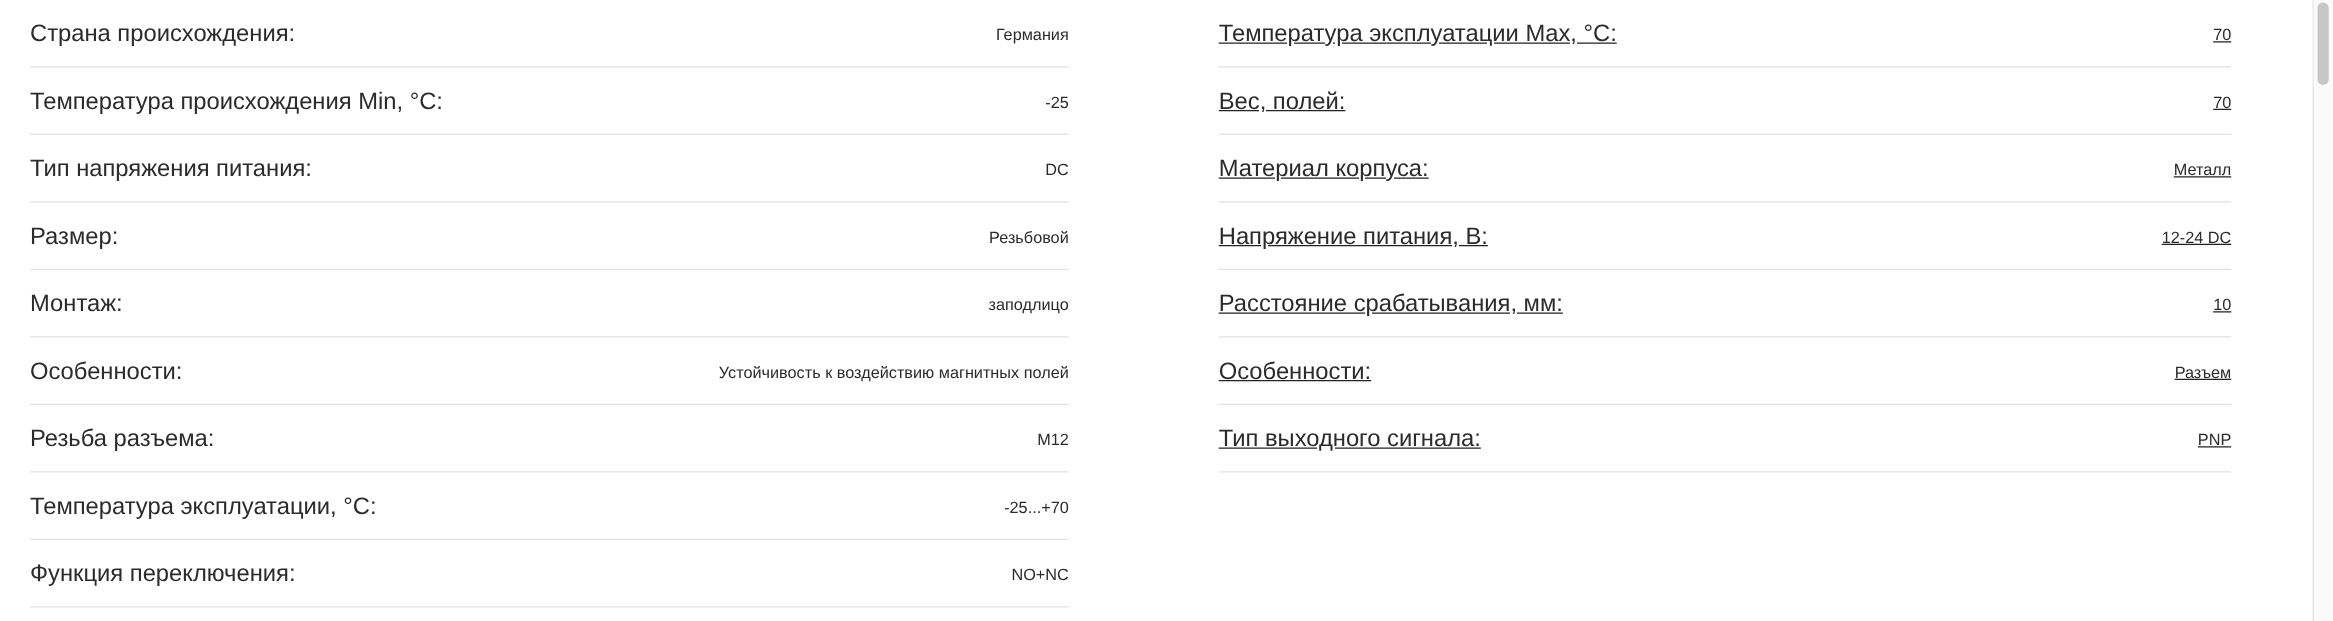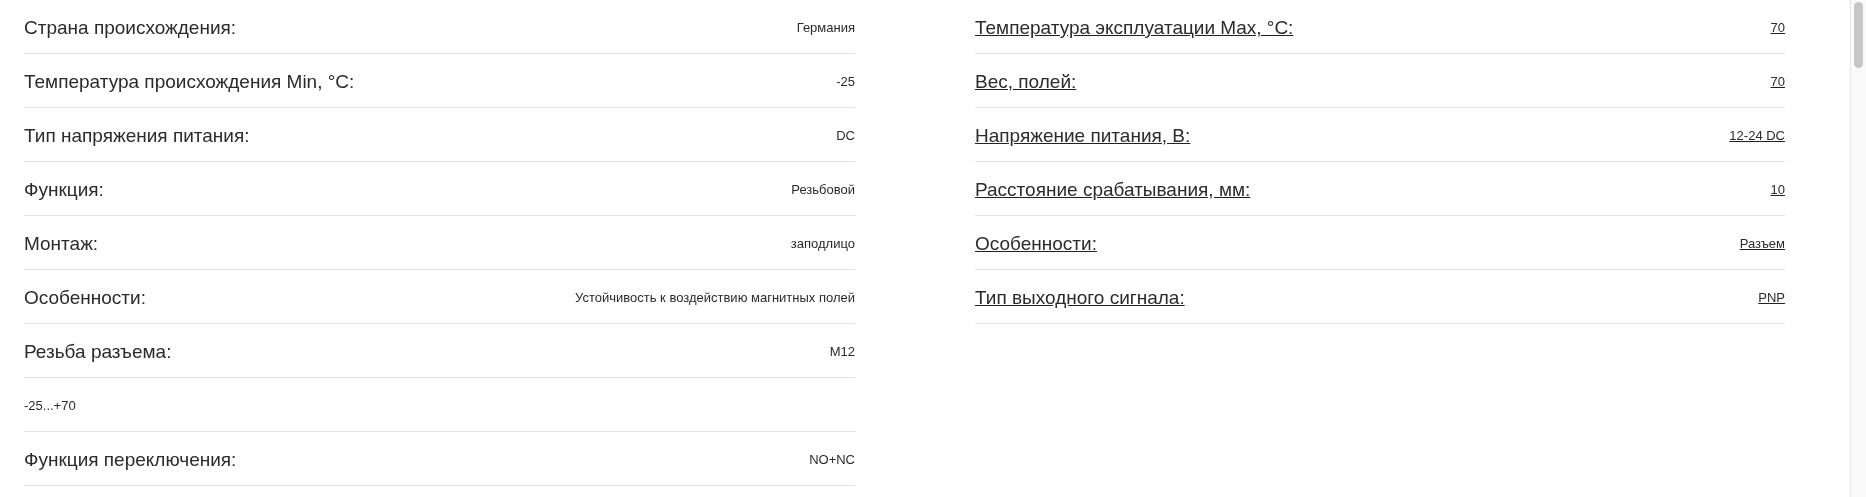--- a/index.html
+++ b/index.html
@@ -101,56 +101,61 @@
     </div>
     <div class="spec-row">
       <span class="spec-label">Температура происхождения Min, °C:</span>
       <span class="spec-value">-25</span>
     </div>
     <div class="spec-row">
       <span class="spec-label">Тип напряжения питания:</span>
       <span class="spec-value">DC</span>
     </div>
     <div class="spec-row">
-      <span class="spec-label">Функция:</span>
+      <span class="spec-label">Размер:</span>
       <span class="spec-value">Резьбовой</span>
     </div>
     <div class="spec-row">
       <span class="spec-label">Монтаж:</span>
       <span class="spec-value">заподлицо</span>
     </div>
     <div class="spec-row">
       <span class="spec-label">Особенности:</span>
       <span class="spec-value">Устойчивость к воздействию магнитных полей</span>
     </div>
     <div class="spec-row">
       <span class="spec-label">Резьба разъема:</span>
       <span class="spec-value">M12</span>
     </div>
     <div class="spec-row">
+      <span class="spec-label">Температура эксплуатации, °C:</span>
       <span class="spec-value">-25...+70</span>
     </div>
     <div class="spec-row">
       <span class="spec-label">Функция переключения:</span>
       <span class="spec-value">NO+NC</span>
     </div>
 
   </div>
 
   <div class="spec-column col-gap"></div>
 
   <div class="spec-column col-right">
 
     <div class="spec-row">
       <span class="spec-label">Температура эксплуатации Max, °C:</span>
       <span class="spec-value">70</span>
     </div>
     <div class="spec-row">
       <span class="spec-label">Вес, полей:</span>
       <span class="spec-value">70</span>
+    </div>
+    <div class="spec-row">
+      <span class="spec-label">Материал корпуса:</span>
+      <span class="spec-value">Металл</span>
     </div>
     <div class="spec-row">
       <span class="spec-label">Напряжение питания, В:</span>
       <span class="spec-value">12-24 DC</span>
     </div>
     <div class="spec-row">
       <span class="spec-label">Расстояние срабатывания, мм:</span>
       <span class="spec-value">10</span>
     </div>
     <div class="spec-row">

